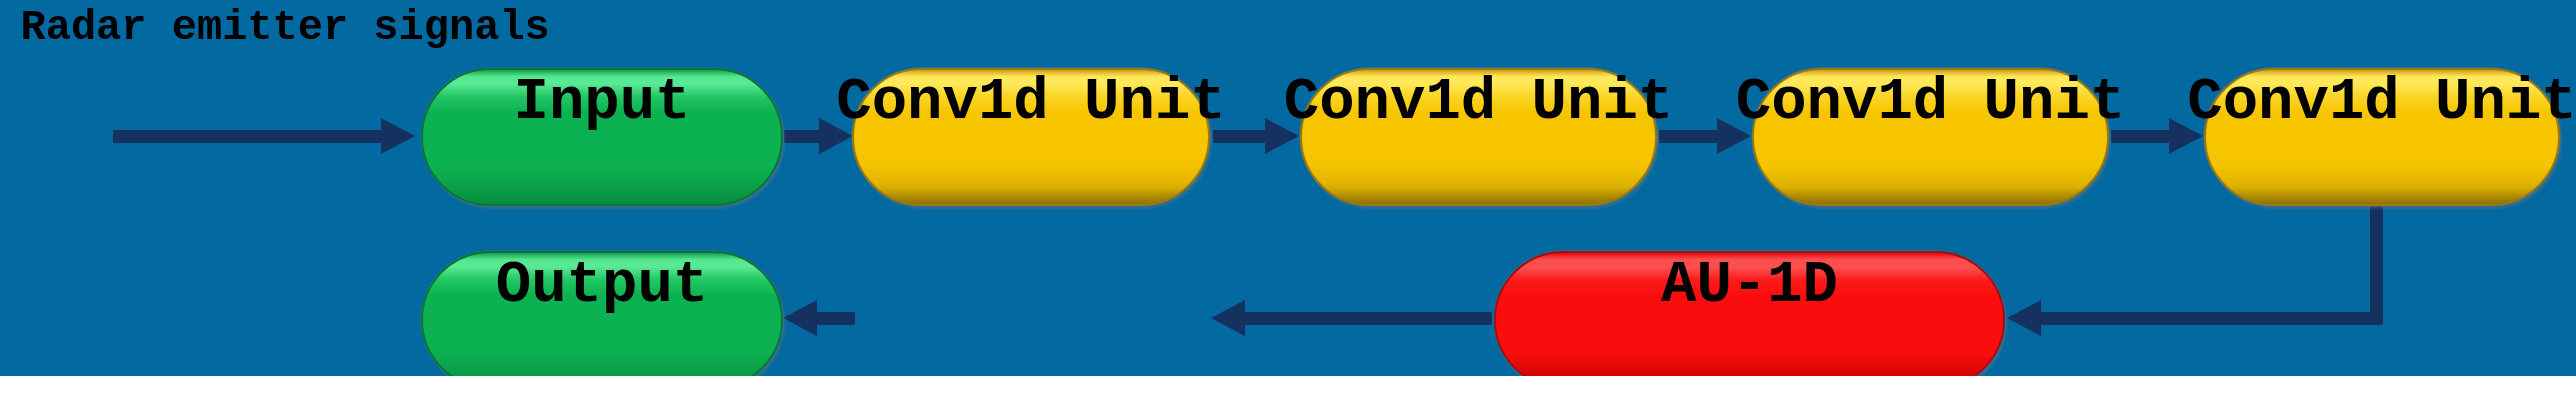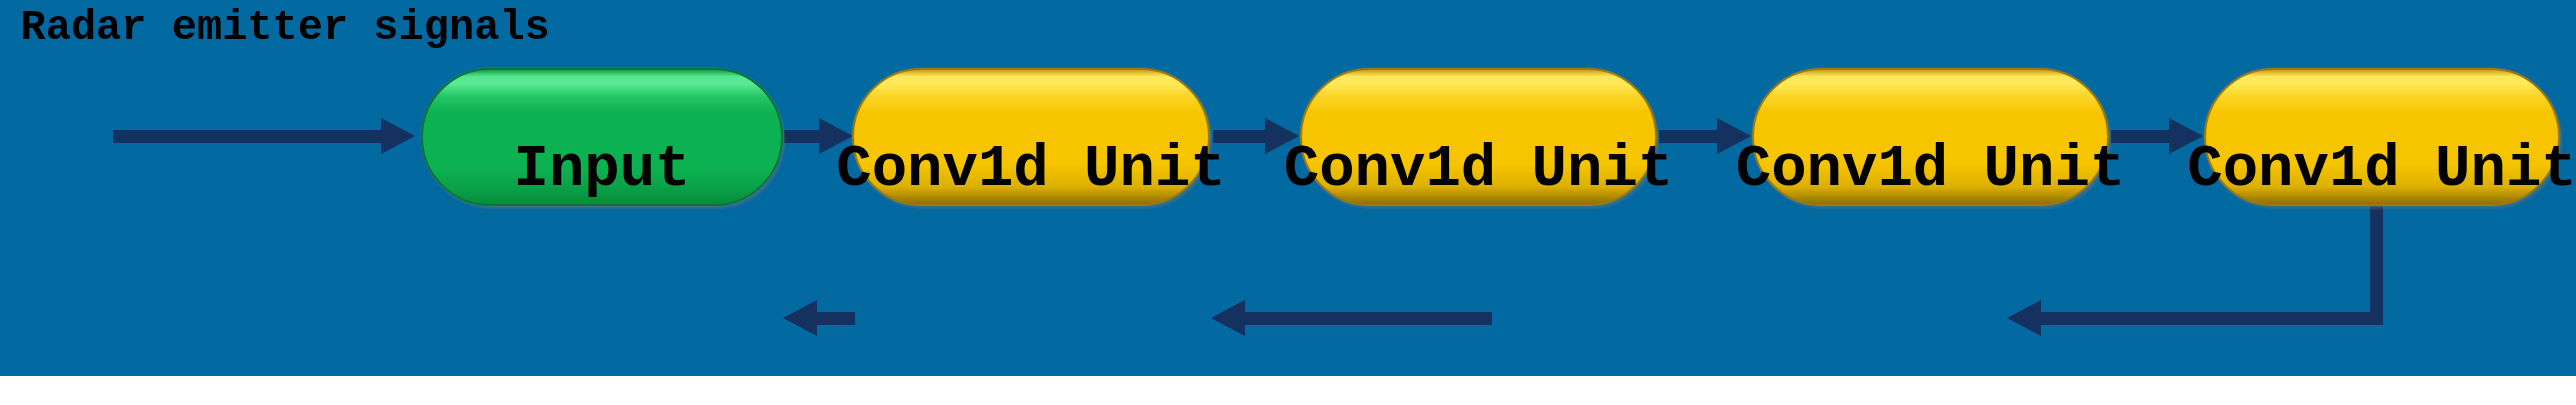--- a/index.html
+++ b/index.html
@@ -24,21 +24,21 @@
     white-space: nowrap;
   }
 
   
   .pill {
     position: absolute;
     height: 138px;
     box-sizing: border-box;
     border-radius: 69px;
     display: flex;
-    align-items: flex-end;
+    align-items: flex-start;
     justify-content: center;
     box-shadow: 2.2px 2.9px 2.2px rgba(120,120,120,0.35), 0 0 0 0.7px rgba(130,130,130,0.35);
   }
   .pill .label {
     font-weight: bold;
     font-size: 59px;
     color: #000000;
     white-space: nowrap;
     transform: translateY(-1.5px);
   }
@@ -152,15 +152,21 @@
   <div class="pill pill-yellow" style="left:1300px; top:68px; width:357px;">
     <span class="label">Conv1d Unit</span>
   </div>
   <div class="pill pill-yellow" style="left:1752px; top:68px; width:357px;">
     <span class="label">Conv1d Unit</span>
   </div>
   <div class="pill pill-yellow" style="left:2204px; top:68px; width:356px;">
     <span class="label">Conv1d Unit</span>
   </div>
 
+  <div class="pill pill-red" style="left:1494px; top:251px; width:511px;">
+    <span class="label">AU-1D</span>
+  </div>
+  <div class="pill pill-green" style="left:421px; top:251px; width:362px;">
+    <span class="label">Output</span>
+  </div>
 
 </div>
 
 
 </body></html>

